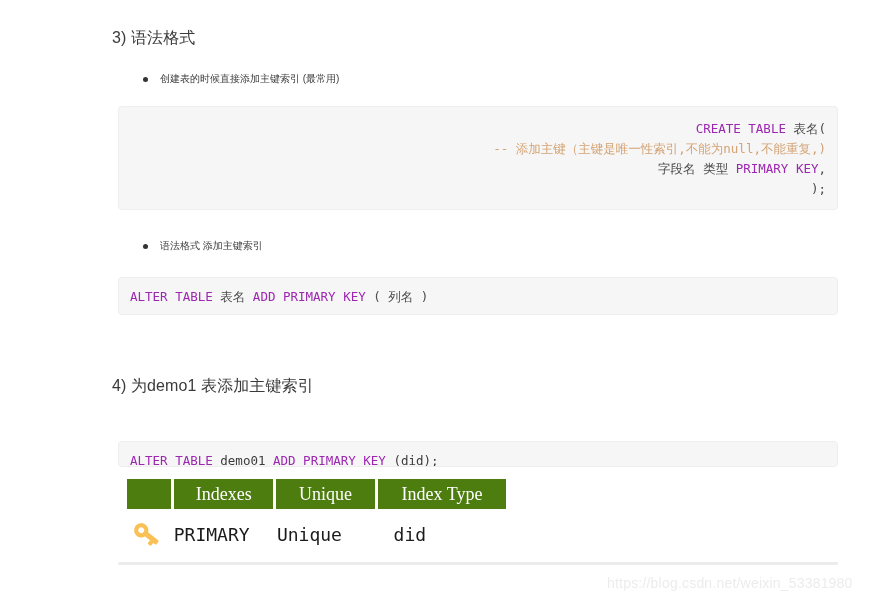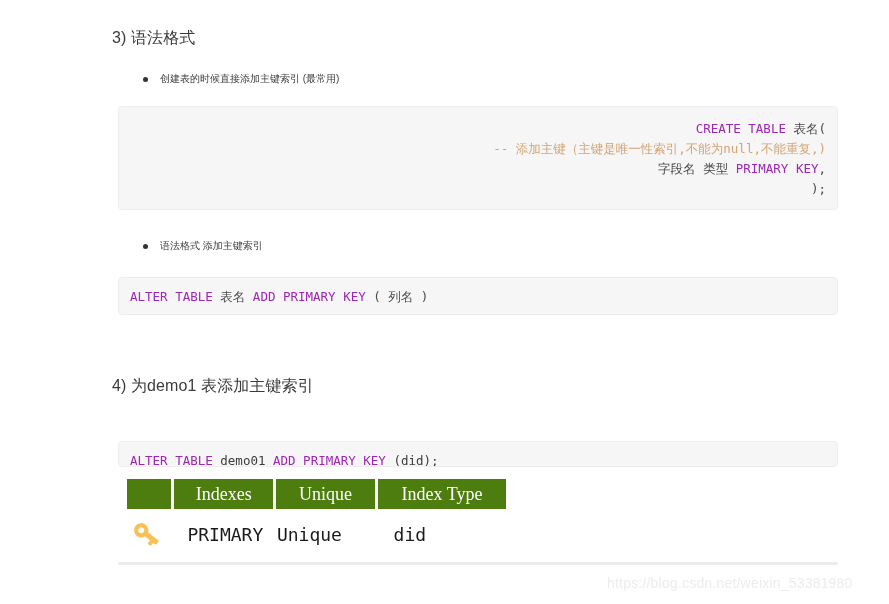--- a/index.html
+++ b/index.html
@@ -120,21 +120,21 @@
     margin-top: 4px;
   }
   .rt-cell {
     font-family: "DejaVu Sans Mono", "Liberation Mono", monospace;
     font-size: 18px;
     color: #1b1b1b;
     box-sizing: border-box;
     white-space: nowrap;
   }
   .rt-cell.icon-cell { width: 48px; display: flex; align-items: center; justify-content: flex-start; padding-left: 2px; }
-  .rt-cell.c-primary { width: 106px; text-align: center; }
+  .rt-cell.c-primary { width: 106px; }
   .rt-cell.c-did     { width: 133px; }
   .rt-cell.c-unique  { width: 120px; }
 
   .key-icon {
     width: 34px;
     height: 30px;
     display: block;
   }
 
   .table-bottom-rule {

